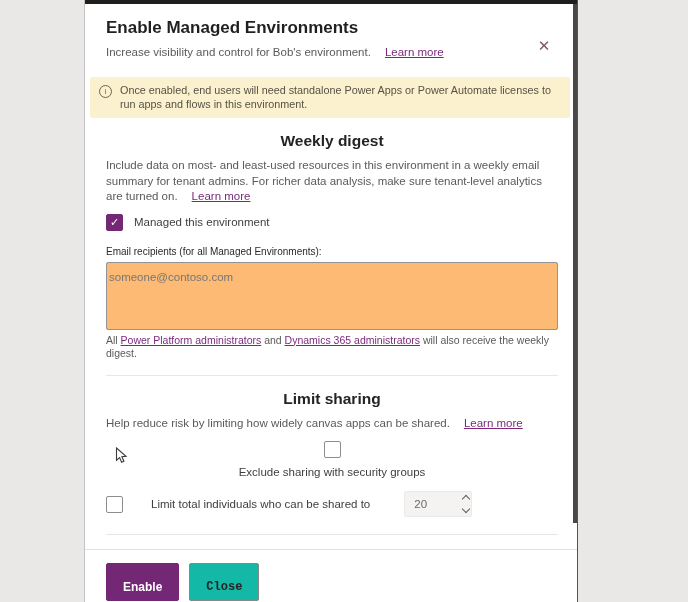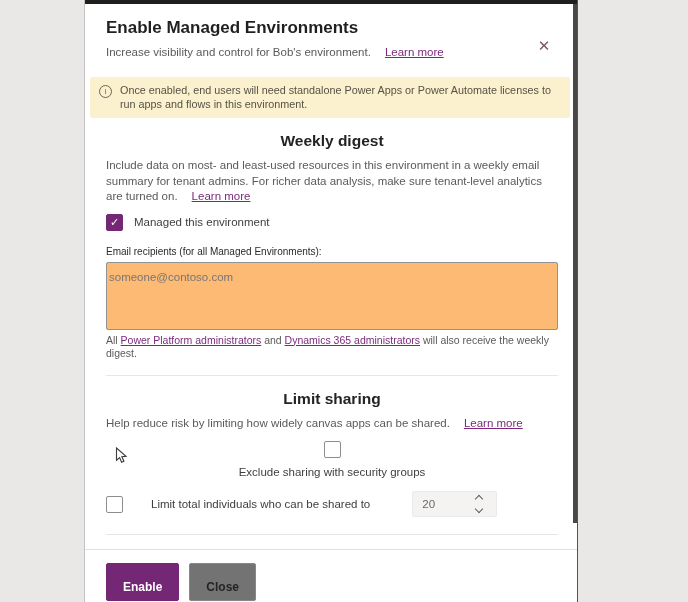--- a/index.html
+++ b/index.html
@@ -40,39 +40,39 @@
   .email-area{display:block;box-sizing:border-box;margin-top:5px;width:100%;height:68px;resize:none;
               border:1px solid #949392;border-radius:2px;padding:8px 2px;font-family:"Liberation Sans",sans-serif;
               font-size:11.5px;color:#403e3d;outline:none;background:#fdba74;}
   .email-area::placeholder{color:#787674;opacity:1;}
   .note{margin-top:4px;font-size:10.5px;line-height:13px;color:#5c5a58;}
 
   .divider{margin-top:15px;border:none;border-top:1px solid #e7e6e5;height:0;}
   .divider.d2{margin-top:17px;}
 
   .limit-row{display:flex;align-items:center;gap:28px;margin-top:13px;}
-  .spinner{display:flex;align-items:stretch;width:85px;height:26px;margin-left:14px;background:#f4f3f2;
+  .spinner{display:flex;align-items:stretch;width:68px;height:26px;margin-left:6px;background:#f4f3f2;
            border:1px solid #eceae9;border-radius:2px;box-sizing:border-box;}
   .spin-value{width:46px;border:none;background:transparent;padding:0 0 0 9px;font-family:"Liberation Sans",sans-serif;
               font-size:11.5px;color:#6b6966;outline:none;}
   .spin-btns{display:flex;flex-direction:column;justify-content:center;gap:4px;width:22px;align-items:center;}
   .chev{width:5px;height:5px;border-left:1.4px solid #605e5c;border-top:1.4px solid #605e5c;cursor:pointer;}
   .chev.up{transform:rotate(45deg);}
   .chev.down{transform:rotate(225deg);}
 
   .cursor-svg{position:absolute;left:9px;top:6px;z-index:3;pointer-events:none;}
 
   .clipped{margin-top:9px;}
 
   .footer{position:absolute;left:0;right:0;bottom:0;height:53px;background:#fff;border-top:1px solid #e2e1e0;
           box-sizing:border-box;padding:13px 0 0 21px;display:flex;gap:10px;z-index:8;}
   .btn{height:38px;border-radius:2px;font-family:"Liberation Sans",sans-serif;font-size:12px;font-weight:600;
        cursor:pointer;padding:16px 16px;}
   .btn.primary{background:#742774;border:1px solid #742774;color:#ffffff;}
-  .btn.secondary{background:#737373;border:1px solid #8a8886;color:#252423;}
+  .btn.secondary{background:#14b8a6;border:1px solid #8a8886;color:#252423;font-family:Liberation Mono, monospace;}
 </style>
 </head>
 <body>
 
 <div class="stage">
   <div class="panel">
     <div class="top-bar"></div>
     <div class="scrollbar-thumb"></div>
 
     <div class="content">

